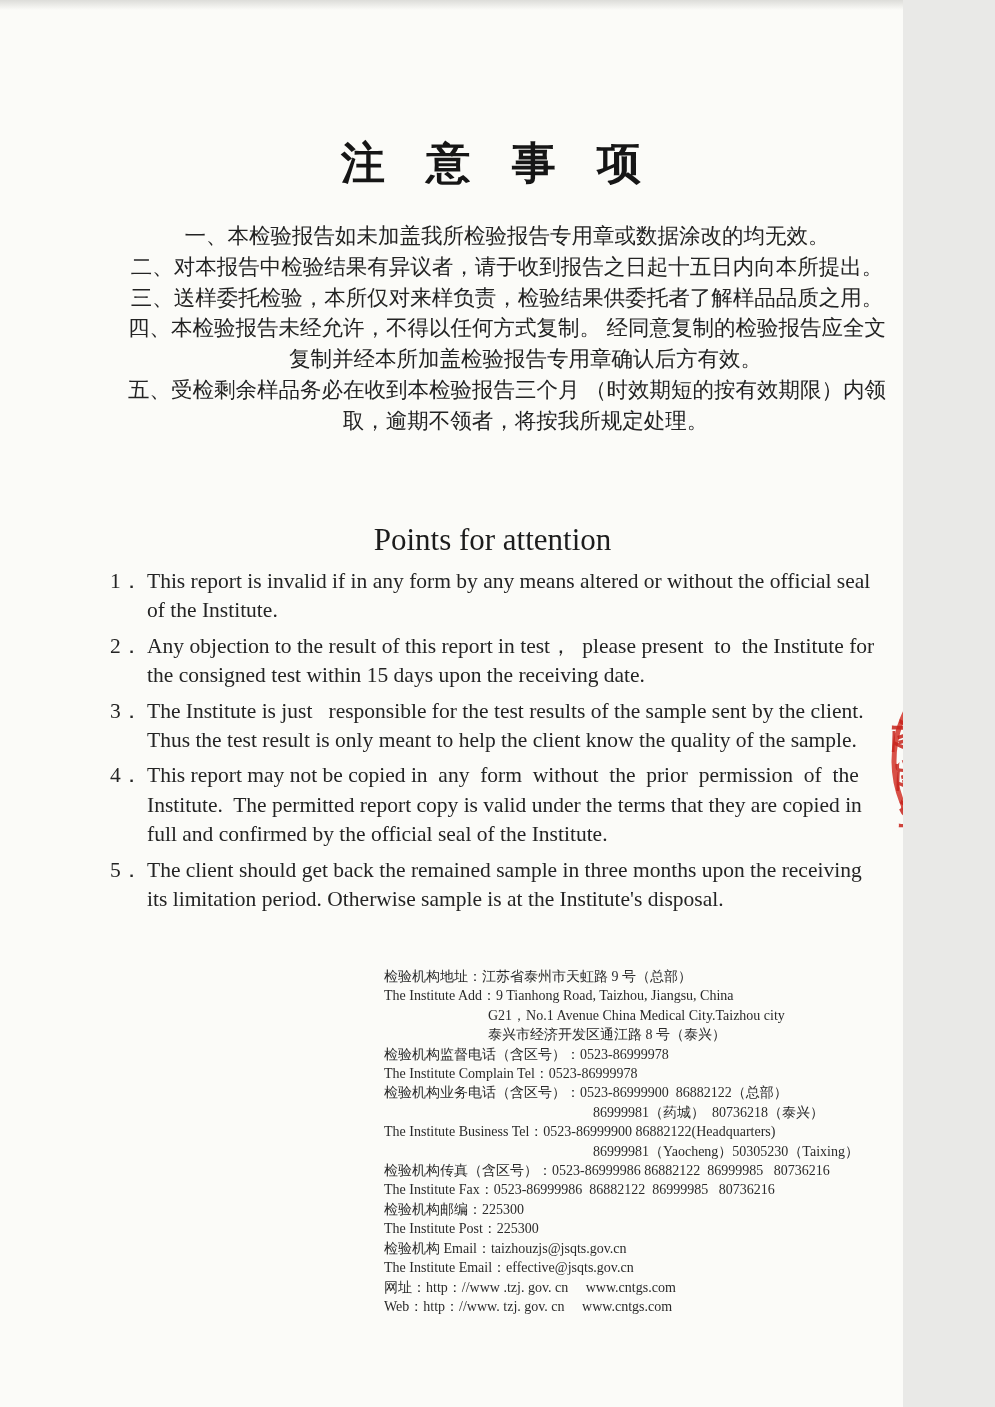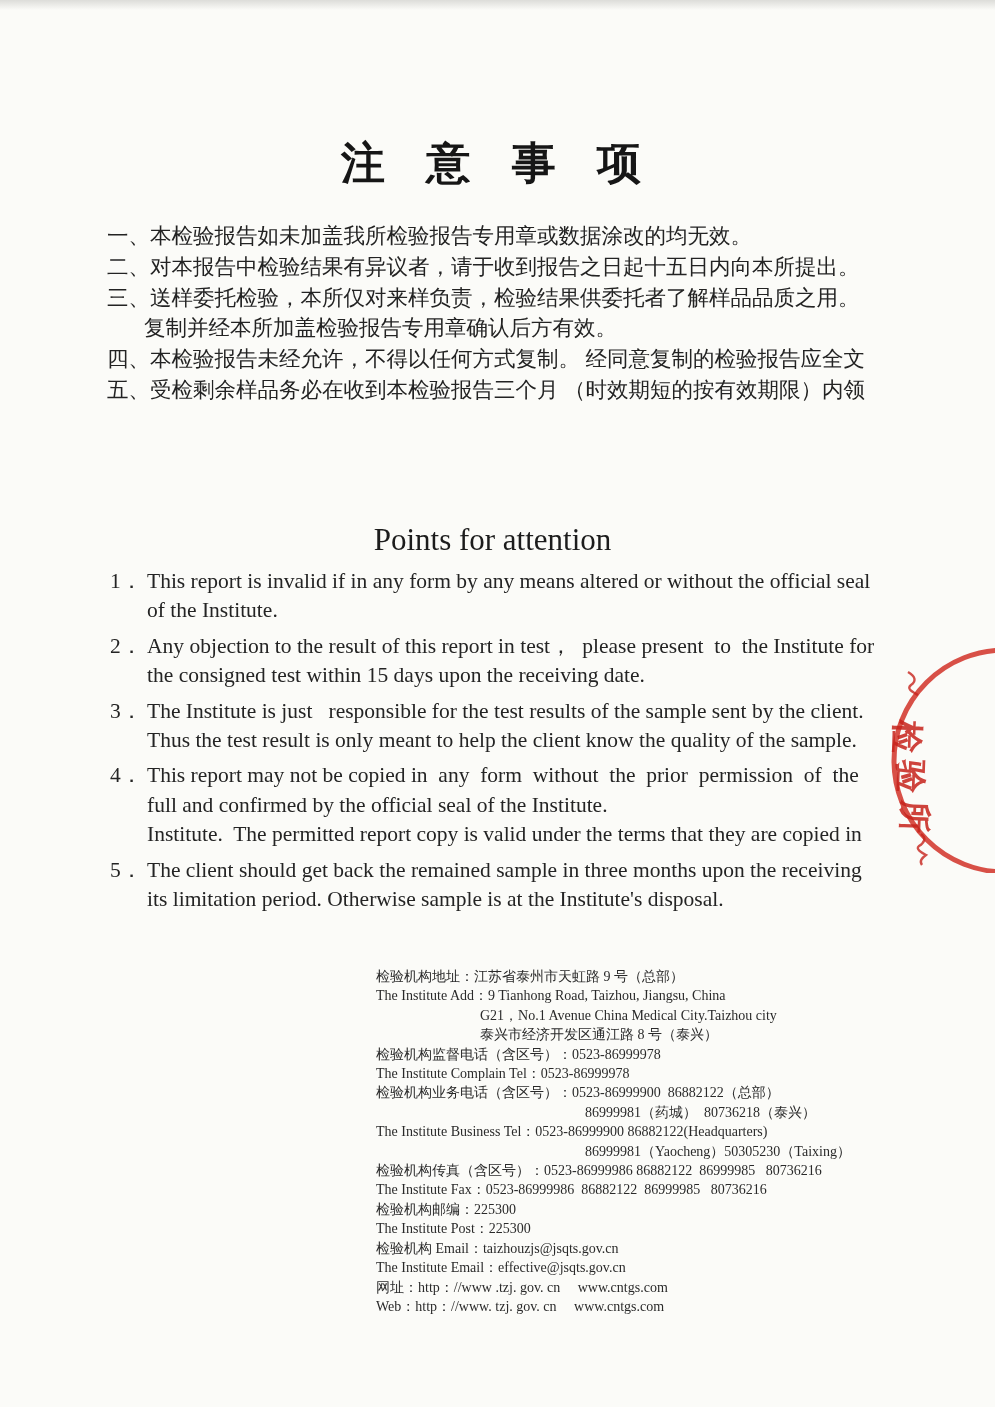--- a/index.html
+++ b/index.html
@@ -2,21 +2,21 @@
 <html><head>
 <meta charset="utf-8">
 <style>
   html,body { margin:0; padding:0; }
   body {
     width:995px; height:1407px;
     background:#e9e9e7;
     font-family:"Liberation Serif","DejaVu Serif",serif;
   }
   .page {
-    position:relative; width:995px; height:1407px;
+    position:relative; width:903px; height:1407px;
     background:#fbfbf8; overflow:hidden;
     color:#1e1e1e;
   }
   .page::before {
     content:""; position:absolute; left:0; top:0; width:100%; height:10px;
     background:linear-gradient(to bottom, rgba(150,150,145,0.30), rgba(150,150,145,0));
     pointer-events:none;
   }
 
   
@@ -26,41 +26,41 @@
     font-family:"DejaVu Sans","Liberation Sans",sans-serif;
     font-weight:700; font-size:44px; letter-spacing:13px;
     color:#161616; white-space:pre;
   }
 
   
   .cn-list {
     position:absolute; top:221px; left:107px; width:800px;
     font-size:21.5px; line-height:30.8px; color:#232323;
   }
-  .cn-line { white-space:pre; }
+  .cn-line { white-space:pre;text-align:center; }
   .cn-line.ind1 { padding-left:37px; }
 
   
   .en-title {
     position:absolute; top:522px; left:0; width:985px;
     text-align:center; font-size:31px; color:#1c1c1c;
   }
 
   
   .en-list {
     position:absolute; top:567px; left:110px; width:800px;
     font-size:21.5px; line-height:29.4px; color:#242424;
   }
   .en-item { position:relative; padding-left:37px; margin-bottom:6px; }
   .en-num  { position:absolute; left:0; top:0; }
   .en-line { white-space:pre; }
 
   
   .footer {
-    position:absolute; top:967px; left:376px; width:560px;
+    position:absolute; top:967px; left:384px; width:560px;
     font-size:14px; line-height:19.4px; color:#2a2a2a;
   }
   .f-line { white-space:pre; }
   .f-line.ind1 { padding-left:104px; }
   .f-line.ind2 { padding-left:209px; }
 
   
   .stamp { position:absolute; left:858px; top:638px; width:137px; height:235px; pointer-events:none; }
   .stamp svg { display:block; }
   .stamp-char { font-family:"DejaVu Sans","Liberation Sans",sans-serif; font-weight:700; }
@@ -69,23 +69,24 @@
 <body>
 
 <div class="page">
 
   <div class="cn-title">注 意 事 项</div>
 
   <div class="cn-list">
     <div class="cn-line">一、本检验报告如未加盖我所检验报告专用章或数据涂改的均无效。</div>
     <div class="cn-line">二、对本报告中检验结果有异议者，请于收到报告之日起十五日内向本所提出。</div>
     <div class="cn-line">三、送样委托检验，本所仅对来样负责，检验结果供委托者了解样品品质之用。</div>
+    <div class="cn-line">四、本检验报告未经允许，不得以任何方式复制。 经同意复制的检验报告应全文</div>
     <div class="cn-line ind1">复制并经本所加盖检验报告专用章确认后方有效。</div>
-    <div class="cn-line">四、本检验报告未经允许，不得以任何方式复制。 经同意复制的检验报告应全文</div>
     <div class="cn-line">五、受检剩余样品务必在收到本检验报告三个月 （时效期短的按有效期限）内领</div>
+    <div class="cn-line ind1">取，逾期不领者，将按我所规定处理。</div>
   </div>
 
   <div class="en-title">Points for attention</div>
 
   <div class="en-list">
 
     <div class="en-item">
       <span class="en-num">1．</span>
       <div class="en-line">This report is invalid if in any form by any means altered or without the official seal</div>
       <div class="en-line">of the Institute.</div>
@@ -99,22 +100,22 @@
 
     <div class="en-item">
       <span class="en-num">3．</span>
       <div class="en-line">The Institute is just   responsible for the test results of the sample sent by the client.</div>
       <div class="en-line">Thus the test result is only meant to help the client know the quality of the sample.</div>
     </div>
 
     <div class="en-item">
       <span class="en-num">4．</span>
       <div class="en-line">This report may not be copied in  any  form  without  the  prior  permission  of  the</div>
+      <div class="en-line">Institute.  The permitted report copy is valid under the terms that they are copied in</div>
       <div class="en-line">full and confirmed by the official seal of the Institute.</div>
-      <div class="en-line">Institute.  The permitted report copy is valid under the terms that they are copied in</div>
     </div>
 
     <div class="en-item">
       <span class="en-num">5．</span>
       <div class="en-line">The client should get back the remained sample in three months upon the receiving</div>
       <div class="en-line">its limitation period. Otherwise sample is at the Institute's disposal.</div>
     </div>
 
   </div>
 

